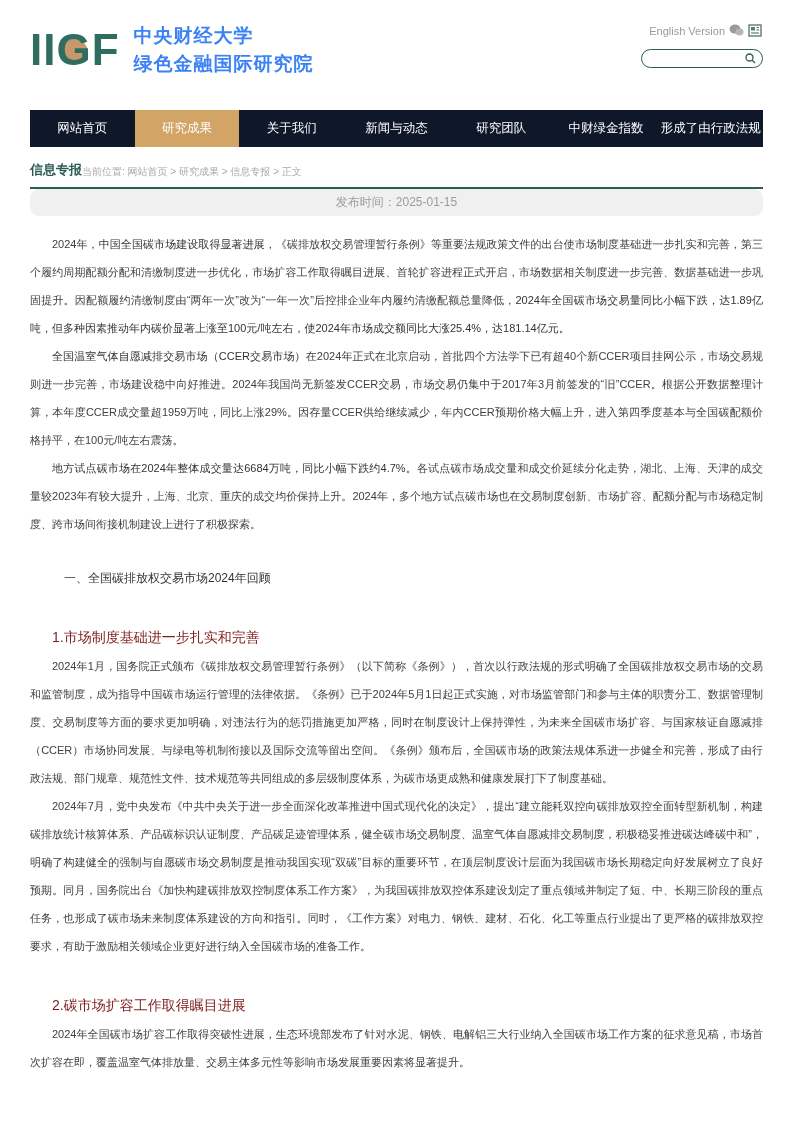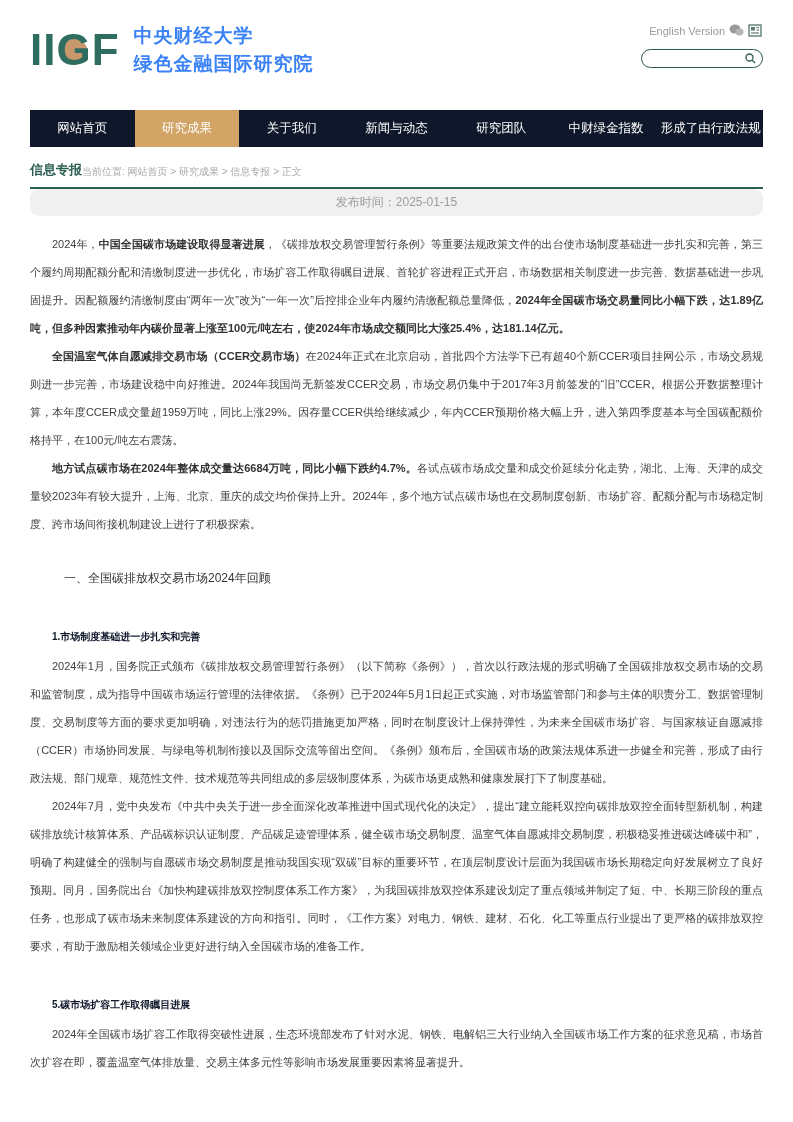--- a/index.html
+++ b/index.html
@@ -31,25 +31,25 @@
   
   .sub-header { display:flex; justify-content:flex-start; align-items:flex-end; padding:14px 0 8px 0; border-bottom:2px solid #2B5D51; }
   .section-name { color:#2B5D51; font-size:13px; font-weight:bold; }
   .breadcrumb { color:#A8A8A8; font-size:10px; }
 
   
   .article-title { text-align:center; color:#2B5D51; font-size:17px; font-weight:bold; margin:24px 0 14px 0; letter-spacing:0.5px; }
   .date-bar { background:#F0F0F0; color:#9C9C9C; font-size:12px; text-align:center; padding:5px 0;border-radius:9px; }
 
   .article-body { margin-top:14px; font-size:11px; line-height:28px; color:#404040; text-align:justify; }
-  .article-body .bold { font-weight:bold; color:#333;margin-top:20px; }
+  .article-body .bold { font-weight:normal; color:#333;margin-top:20px; }
   .b-p { text-indent:2em; }
   .b-h1 { font-weight:normal; color:#333; font-size:12px; padding-left:34px; margin-top:26px; line-height:28px; }
   .b-h2 { font-weight:bold; color:#333; font-size:12.5px; padding-left:26px; line-height:30px; }
-  .b-h3 { font-weight:bold; color:#0f172a; font-size:10px; padding-left:22px; margin-top:30px; line-height:30px; }
+  .b-h3 { font-weight:normal; color:#7f1d1d; font-size:14px; padding-left:22px; margin-top:30px; line-height:30px; }
   .b-h2 + .b-h3 { margin-top:0; }
 </style>
 </head>
 <body>
 
 <div class="page">
   <div class="inner">
 
     <header class="site-header">
       <div class="logo-area">
@@ -110,19 +110,19 @@
     <main>
       <div class="date-bar">发布时间：2025-01-15</div>
       <div class="article-body">
           <div class="b-p"><span>2024年，</span><span class="bold">中国全国碳市场建设取得显著进展</span><span>，《碳排放权交易管理暂行条例》等重要法规政策文件的出台使市场制度基础进一步扎实和完善，第三个履约周期配额分配和清缴制度进一步优化，市场扩容工作取得瞩目进展、首轮扩容进程正式开启，市场数据相关制度进一步完善、数据基础进一步巩固提升。因配额履约清缴制度由“两年一次”改为“一年一次”后控排企业年内履约清缴配额总量降低，</span><span class="bold">2024年全国碳市场交易量同比小幅下跌，达1.89亿吨，但多种因素推动年内碳价显著上涨至100元/吨左右，使2024年市场成交额同比大涨25.4%，达181.14亿元。</span></div>
           <div class="b-p"><span class="bold">全国温室气体自愿减排交易市场（CCER交易市场）</span><span>在2024年正式在北京启动，首批四个方法学下已有超40个新CCER项目挂网公示，市场交易规则进一步完善，市场建设稳中向好推进。2024年我国尚无新签发CCER交易，市场交易仍集中于2017年3月前签发的“旧”CCER。根据公开数据整理计算，本年度CCER成交量超1959万吨，同比上涨29%。因存量CCER供给继续减少，年内CCER预期价格大幅上升，进入第四季度基本与全国碳配额价格持平，在100元/吨左右震荡。</span></div>
           <div class="b-p"><span class="bold">地方试点碳市场在2024年整体成交量达6684万吨，同比小幅下跌约4.7%。</span><span>各试点碳市场成交量和成交价延续分化走势，湖北、上海、天津的成交量较2023年有较大提升，上海、北京、重庆的成交均价保持上升。2024年，多个地方试点碳市场也在交易制度创新、市场扩容、配额分配与市场稳定制度、跨市场间衔接机制建设上进行了积极探索。</span></div>
           <div class="b-h1">一、全国碳排放权交易市场2024年回顾</div>
           <div class="b-h3">1.市场制度基础进一步扎实和完善</div>
           <div class="b-p"><span>2024年1月，国务院正式颁布《碳排放权交易管理暂行条例》（以下简称《条例》），首次以行政法规的形式明确了全国碳排放权交易市场的交易和监管制度，成为指导中国碳市场运行管理的法律依据。《条例》已于2024年5月1日起正式实施，对市场监管部门和参与主体的职责分工、数据管理制度、交易制度等方面的要求更加明确，对违法行为的惩罚措施更加严格，同时在制度设计上保持弹性，为未来全国碳市场扩容、与国家核证自愿减排（CCER）市场协同发展、与绿电等机制衔接以及国际交流等留出空间。《条例》颁布后，全国碳市场的政策法规体系进一步健全和完善，形成了由行政法规、部门规章、规范性文件、技术规范等共同组成的多层级制度体系，为碳市场更成熟和健康发展打下了制度基础。</span></div>
           <div class="b-p"><span>2024年7月，党中央发布《中共中央关于进一步全面深化改革推进中国式现代化的决定》，提出“建立能耗双控向碳排放双控全面转型新机制，构建碳排放统计核算体系、产品碳标识认证制度、产品碳足迹管理体系，健全碳市场交易制度、温室气体自愿减排交易制度，积极稳妥推进碳达峰碳中和”，明确了构建健全的强制与自愿碳市场交易制度是推动我国实现“双碳”目标的重要环节，在顶层制度设计层面为我国碳市场长期稳定向好发展树立了良好预期。同月，国务院出台《加快构建碳排放双控制度体系工作方案》，为我国碳排放双控体系建设划定了重点领域并制定了短、中、长期三阶段的重点任务，也形成了碳市场未来制度体系建设的方向和指引。同时，《工作方案》对电力、钢铁、建材、石化、化工等重点行业提出了更严格的碳排放双控要求，有助于激励相关领域企业更好进行纳入全国碳市场的准备工作。</span></div>
-          <div class="b-h3">5.碳市场扩容工作取得瞩目进展</div>
+          <div class="b-h3">2.碳市场扩容工作取得瞩目进展</div>
           <div class="b-p"><span>2024年全国碳市场扩容工作取得突破性进展，生态环境部发布了针对水泥、钢铁、电解铝三大行业纳入全国碳市场工作方案的征求意见稿，市场首次扩容在即，覆盖温室气体排放量、交易主体多元性等影响市场发展重要因素将显著提升。</span></div>
         </div>
     </main>
 
   </div>
 </div>
 
 </body></html>

